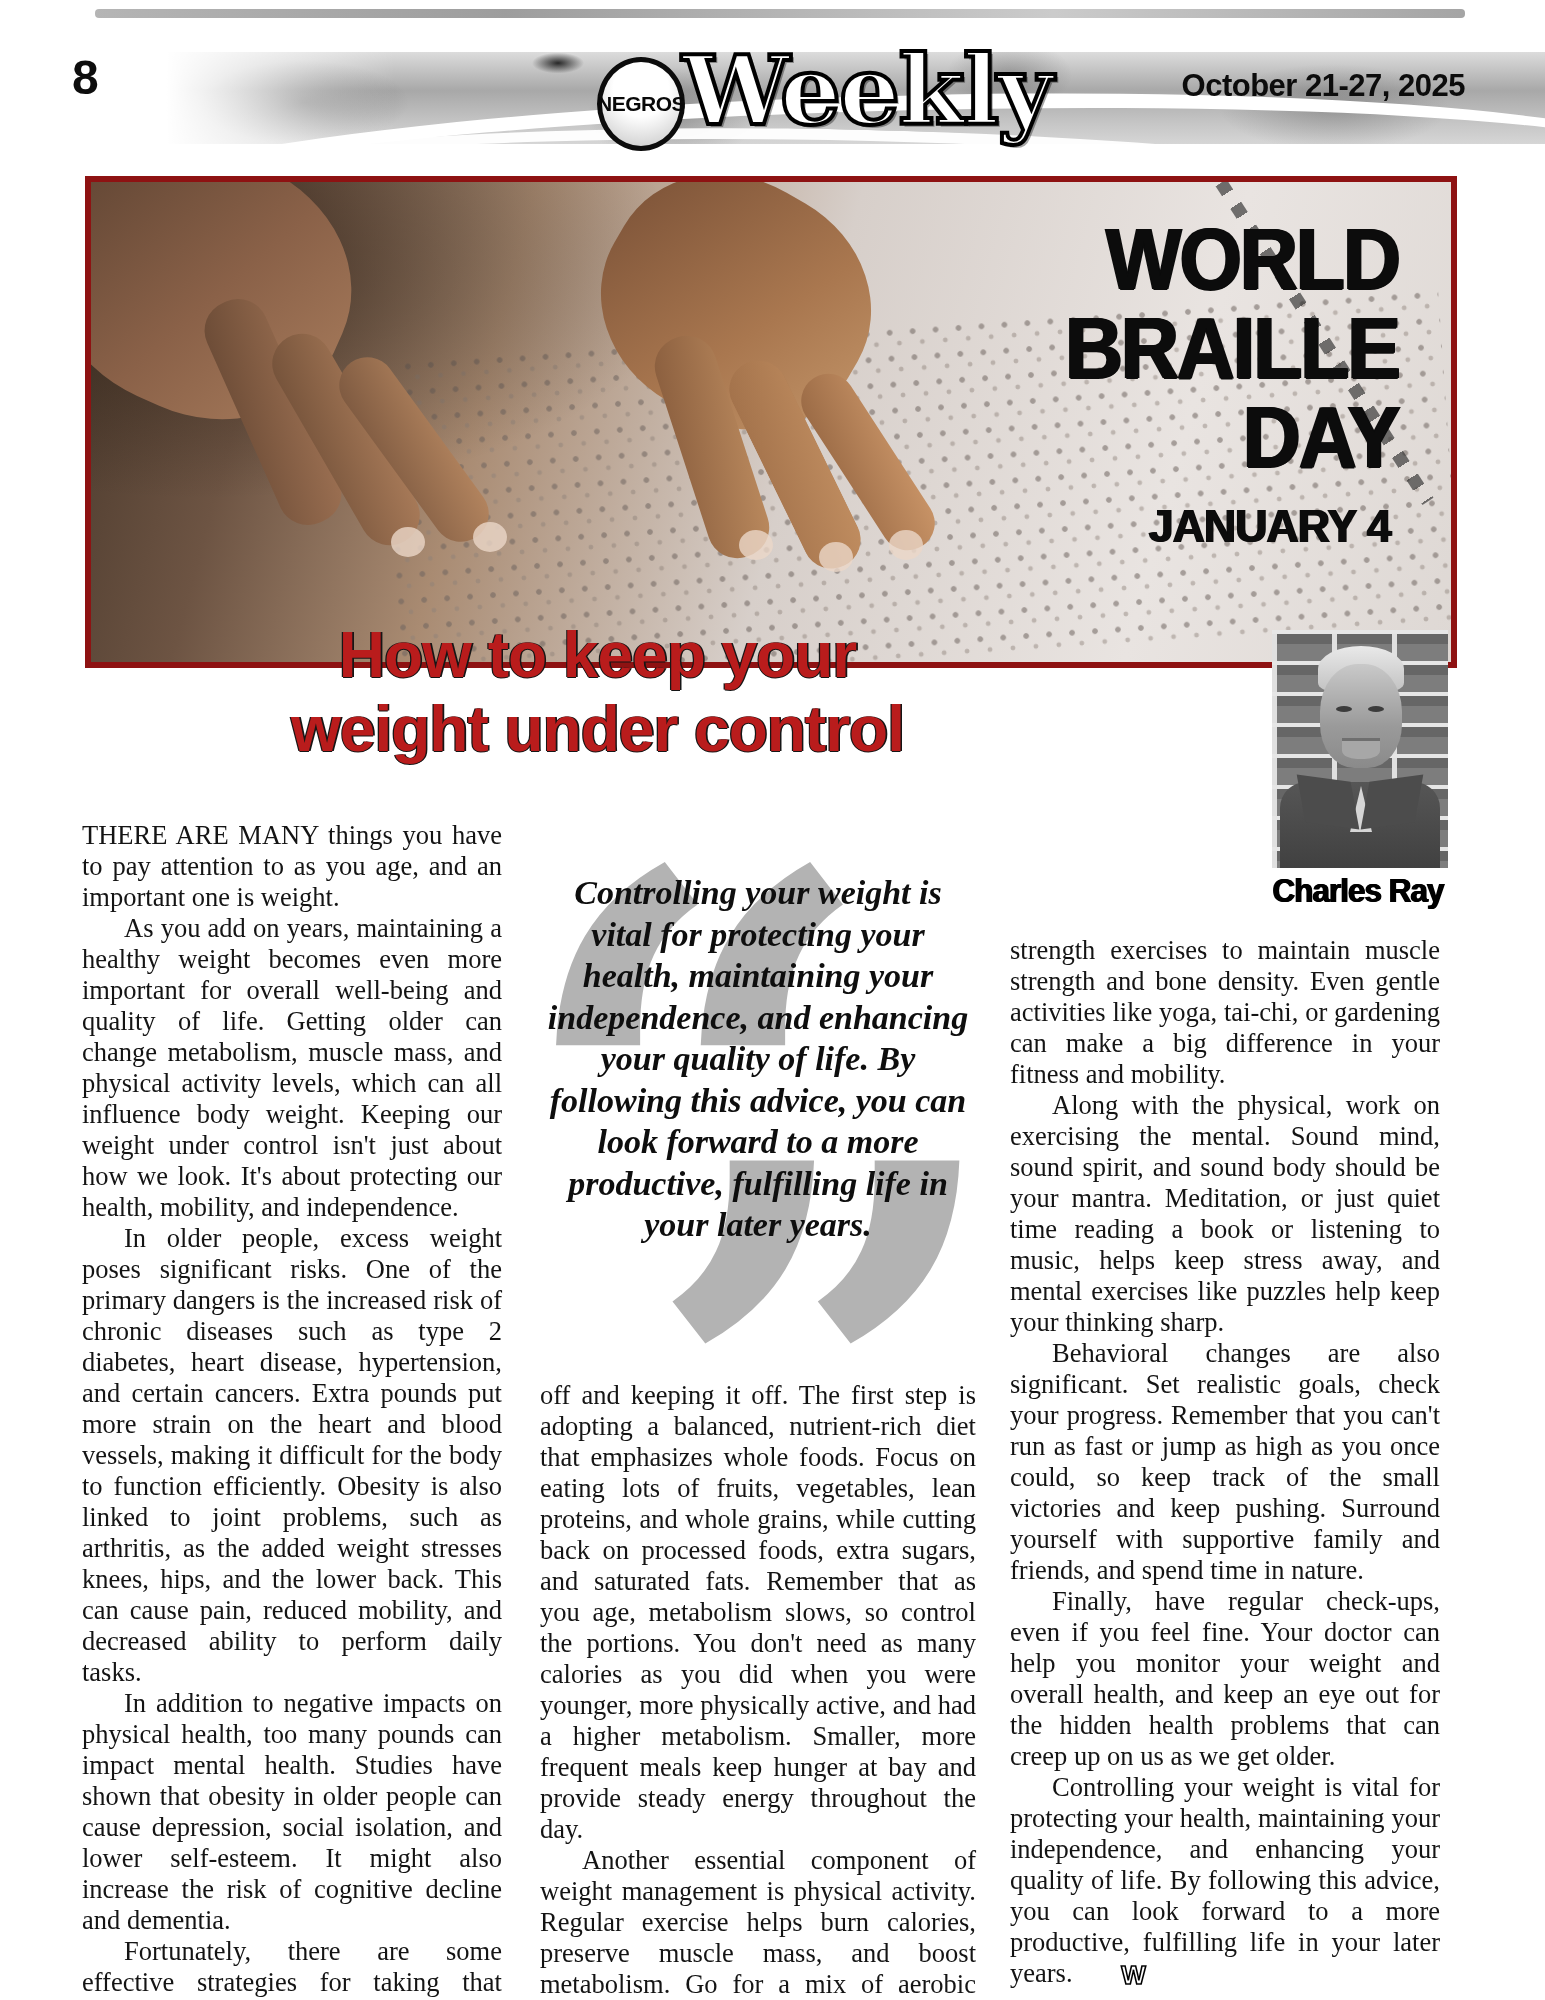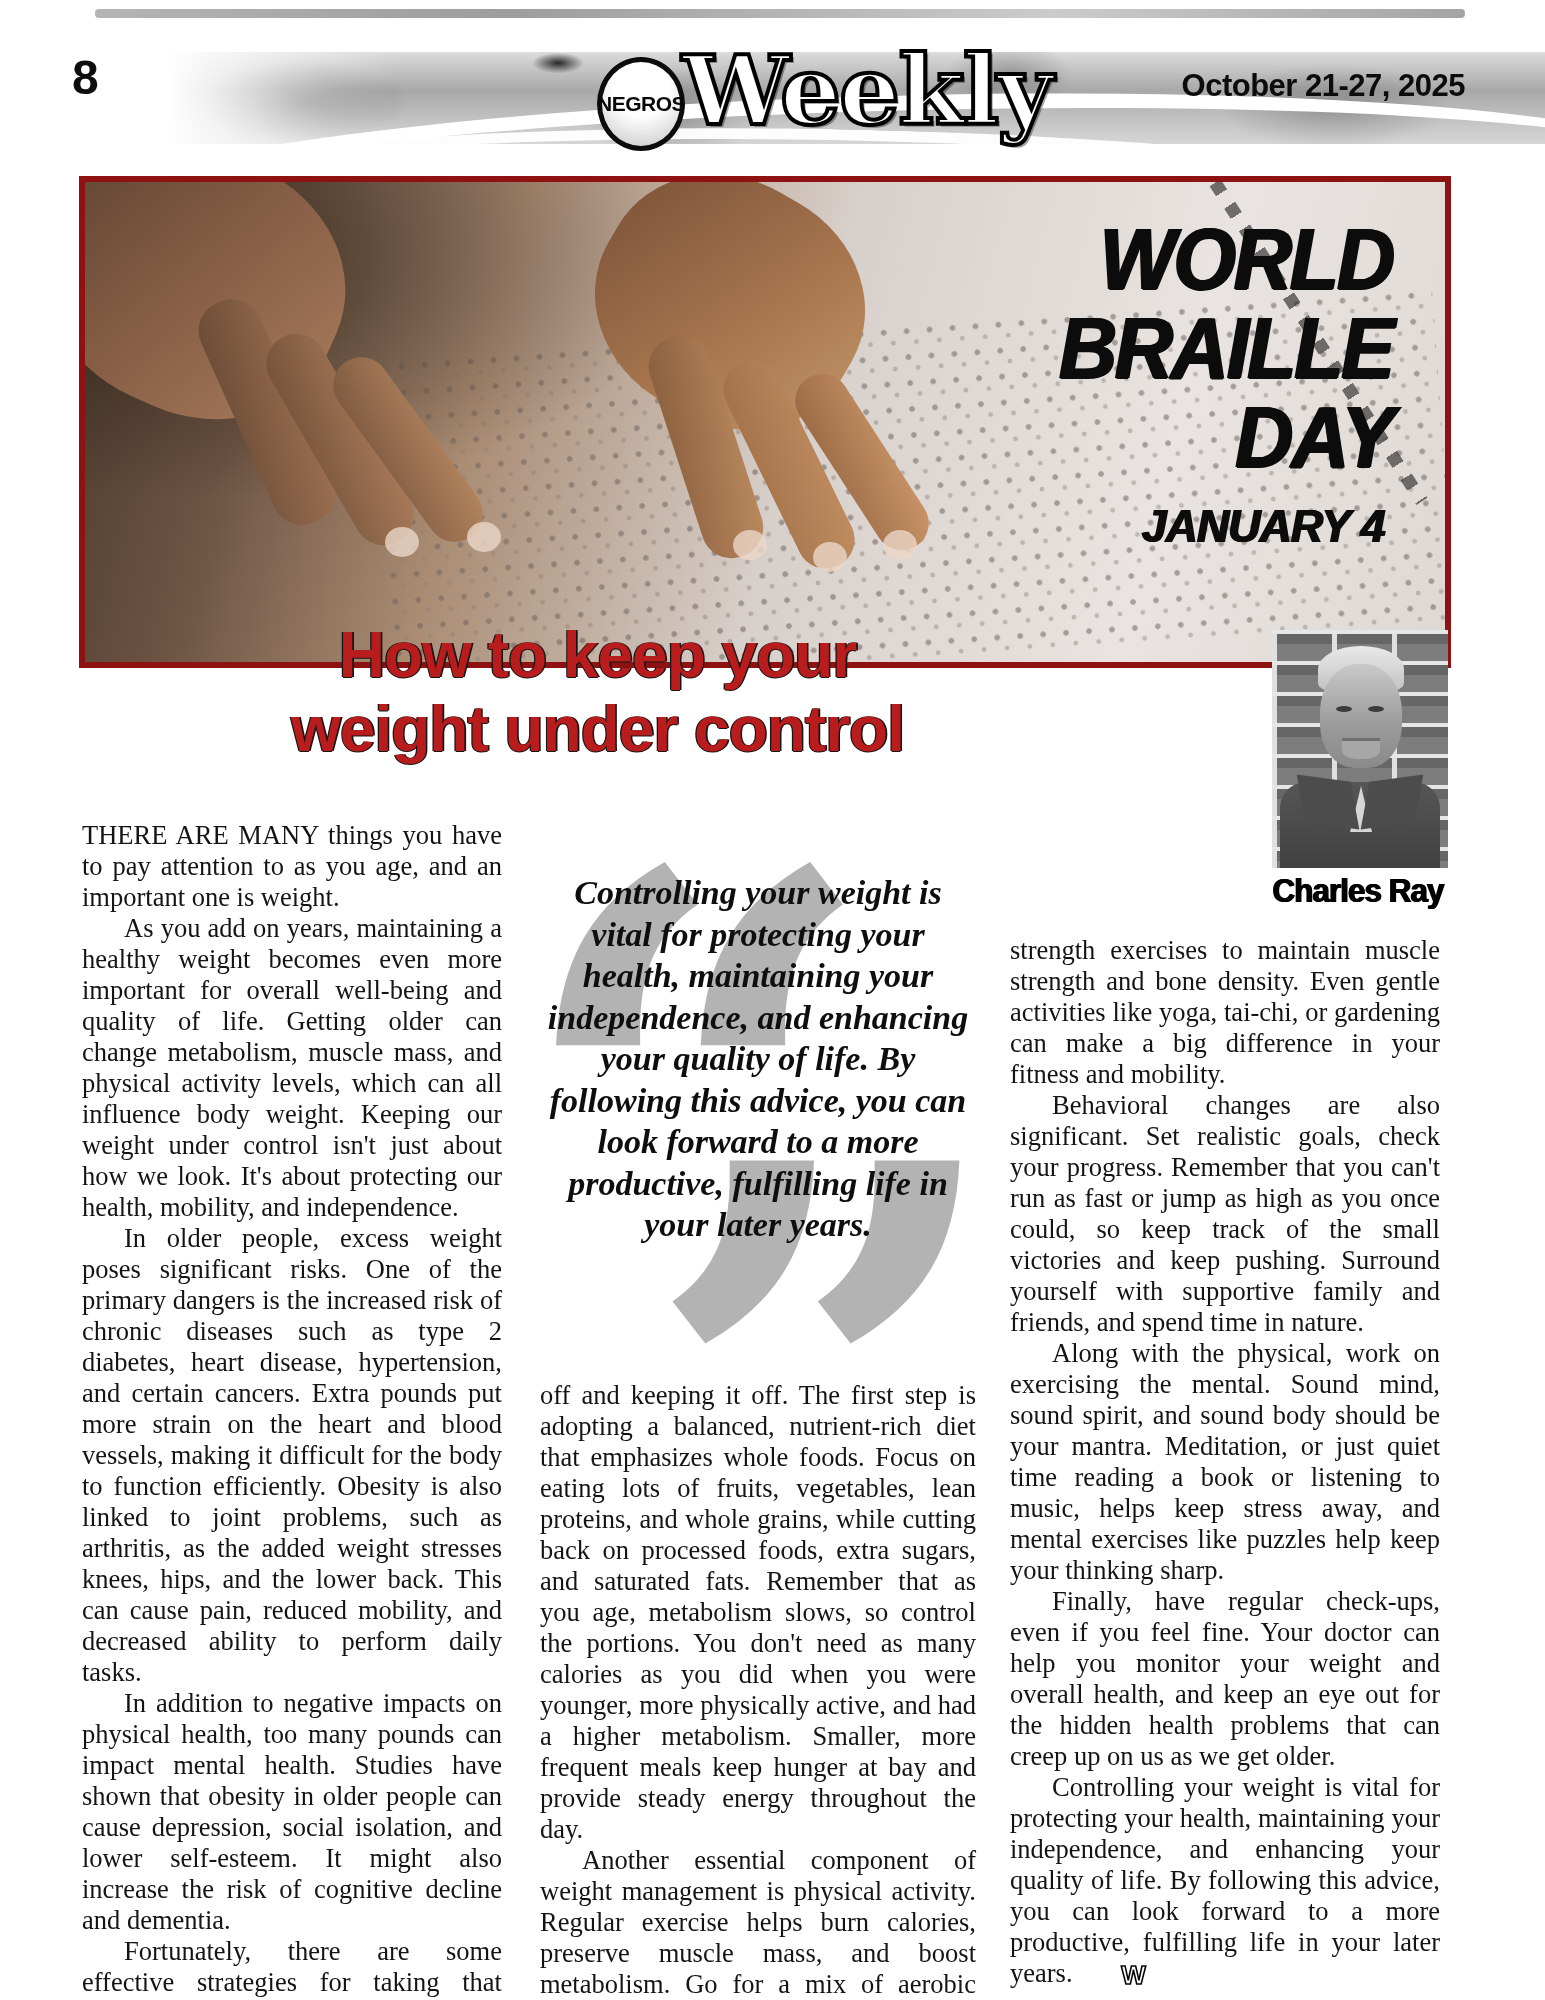--- a/index.html
+++ b/index.html
@@ -29,23 +29,23 @@
     border-radius:50%;background:radial-gradient(circle at 50% 32%,#ffffff 40%,#d2d2d2 85%,#bdbdbd);
     display:flex;align-items:center;justify-content:center;z-index:4;box-sizing:border-box;}
   .negros-badge span{font-size:21px;font-weight:bold;letter-spacing:-.5px;color:#090909;}
   .weekly-logo{position:absolute;left:682px;top:34px;z-index:3;font-family:"DejaVu Serif",serif;
     font-weight:bold;font-size:96px;color:#fff;-webkit-text-stroke:4px #000;
     text-shadow:3px 3px 0 rgba(0,0,0,.35);letter-spacing:-2px;}
   .issue-date{position:absolute;right:80px;top:68px;font-size:31px;font-weight:bold;color:#0c0c0c;
     letter-spacing:-.5px;z-index:5;}
 
   
-  .banner{position:absolute;left:79px;top:176px;width:1372px;height:492px;box-sizing:border-box;
+  .banner{position:absolute;left:85px;top:176px;width:1372px;height:492px;box-sizing:border-box;
     border:6px solid #8e1212;background:linear-gradient(105deg,#4a392c 0%,#6d5443 14%,#a98b72 30%,#d7cfca 52%,#e9e4e1 78%,#ded8d4 100%);
-    overflow:hidden;font-style:italic;}
+    overflow:hidden;}
   .braille-dots{position:absolute;left:22%;top:30%;right:0;bottom:0;transform:rotate(-4deg);
     background-image:
       radial-gradient(circle 3px at 5px 5px, rgba(110,100,95,.55) 0 2.4px, transparent 3.2px),
       radial-gradient(circle 2.4px at 14px 16px, rgba(140,128,120,.45) 0 2px, transparent 2.8px);
     background-size:23px 26px;}
   .banner-vignette{position:absolute;inset:0;
     background:radial-gradient(ellipse 60% 80% at 8% 18%, rgba(30,20,12,.55), transparent 60%);}
   .hand{position:absolute;}
   .palm{position:absolute;border-radius:46%;}
   .finger{position:absolute;border-radius:30px;}
@@ -215,19 +215,19 @@
       <span class="qmark open">“</span>
       <span class="qmark close">”</span>
       <div class="quote-text">Controlling your weight is vital for protecting your health, maintaining your independence, and enhancing your quality of life. By following this advice, you can look forward to a more productive, fulfilling life in your later years.</div>
     </div>
     <p>off and keeping it off. The first step is adopting a balanced, nutrient-rich diet that emphasizes whole foods. Focus on eating lots of fruits, vegetables, lean proteins, and whole grains, while cutting back on processed foods, extra sugars, and saturated fats. Remember that as you age, metabolism slows, so control the portions. You don't need as many calories as you did when you were younger, more physically active, and had a higher metabolism. Smaller, more frequent meals keep hunger at bay and provide steady energy throughout the day.</p>
     <p class="ind">Another essential component of weight management is physical activity. Regular exercise helps burn calories, preserve muscle mass, and boost metabolism. Go for a mix of aerobic activities, such as brisk walking, swimming, or cycling, and</p>
   </div>
 
   <div class="col" id="col3">
     <p>strength exercises to maintain muscle strength and bone density. Even gentle activities like yoga, tai-chi, or gardening can make a big difference in your fitness and mobility.</p>
+    <p class="ind">Along with the physical, work on exercising the mental. Sound mind, sound spirit, and sound body should be your mantra. Meditation, or just quiet time reading a book or listening to music, helps keep stress away, and mental exercises like puzzles help keep your thinking sharp.</p>
     <p class="ind">Behavioral changes are also significant. Set realistic goals, check your progress. Remember that you can't run as fast or jump as high as you once could, so keep track of the small victories and keep pushing. Surround yourself with supportive family and friends, and spend time in nature.</p>
-    <p class="ind">Along with the physical, work on exercising the mental. Sound mind, sound spirit, and sound body should be your mantra. Meditation, or just quiet time reading a book or listening to music, helps keep stress away, and mental exercises like puzzles help keep your thinking sharp.</p>
     <p class="ind">Finally, have regular check-ups, even if you feel fine. Your doctor can help you monitor your weight and overall health, and keep an eye out for the hidden health problems that can creep up on us as we get older.</p>
     <p class="ind"><span>Controlling your weight is vital for protecting your health, maintaining your independence, and enhancing your quality of life. By following this advice, you can look forward to a more productive, fulfilling life in your later years.</span> <span class="end-mark">W</span></p>
   </div>
 
 </div>
 
 </body></html>

